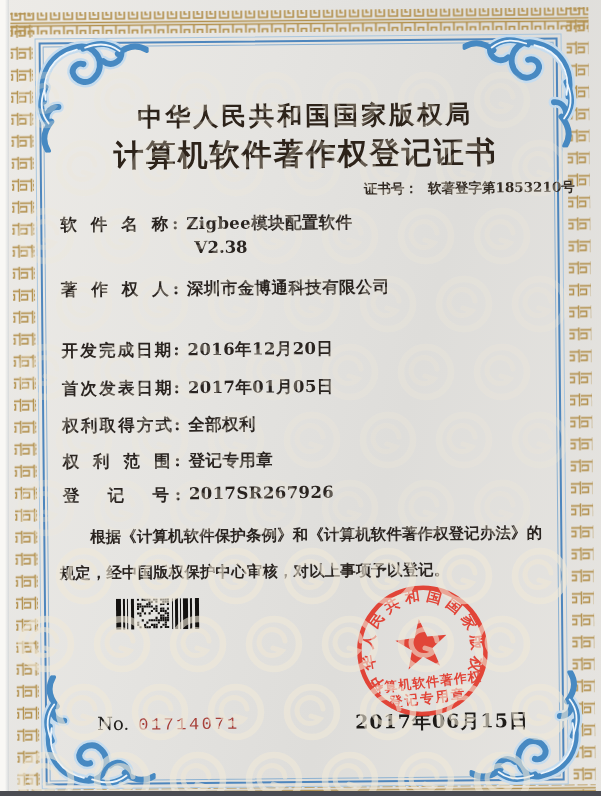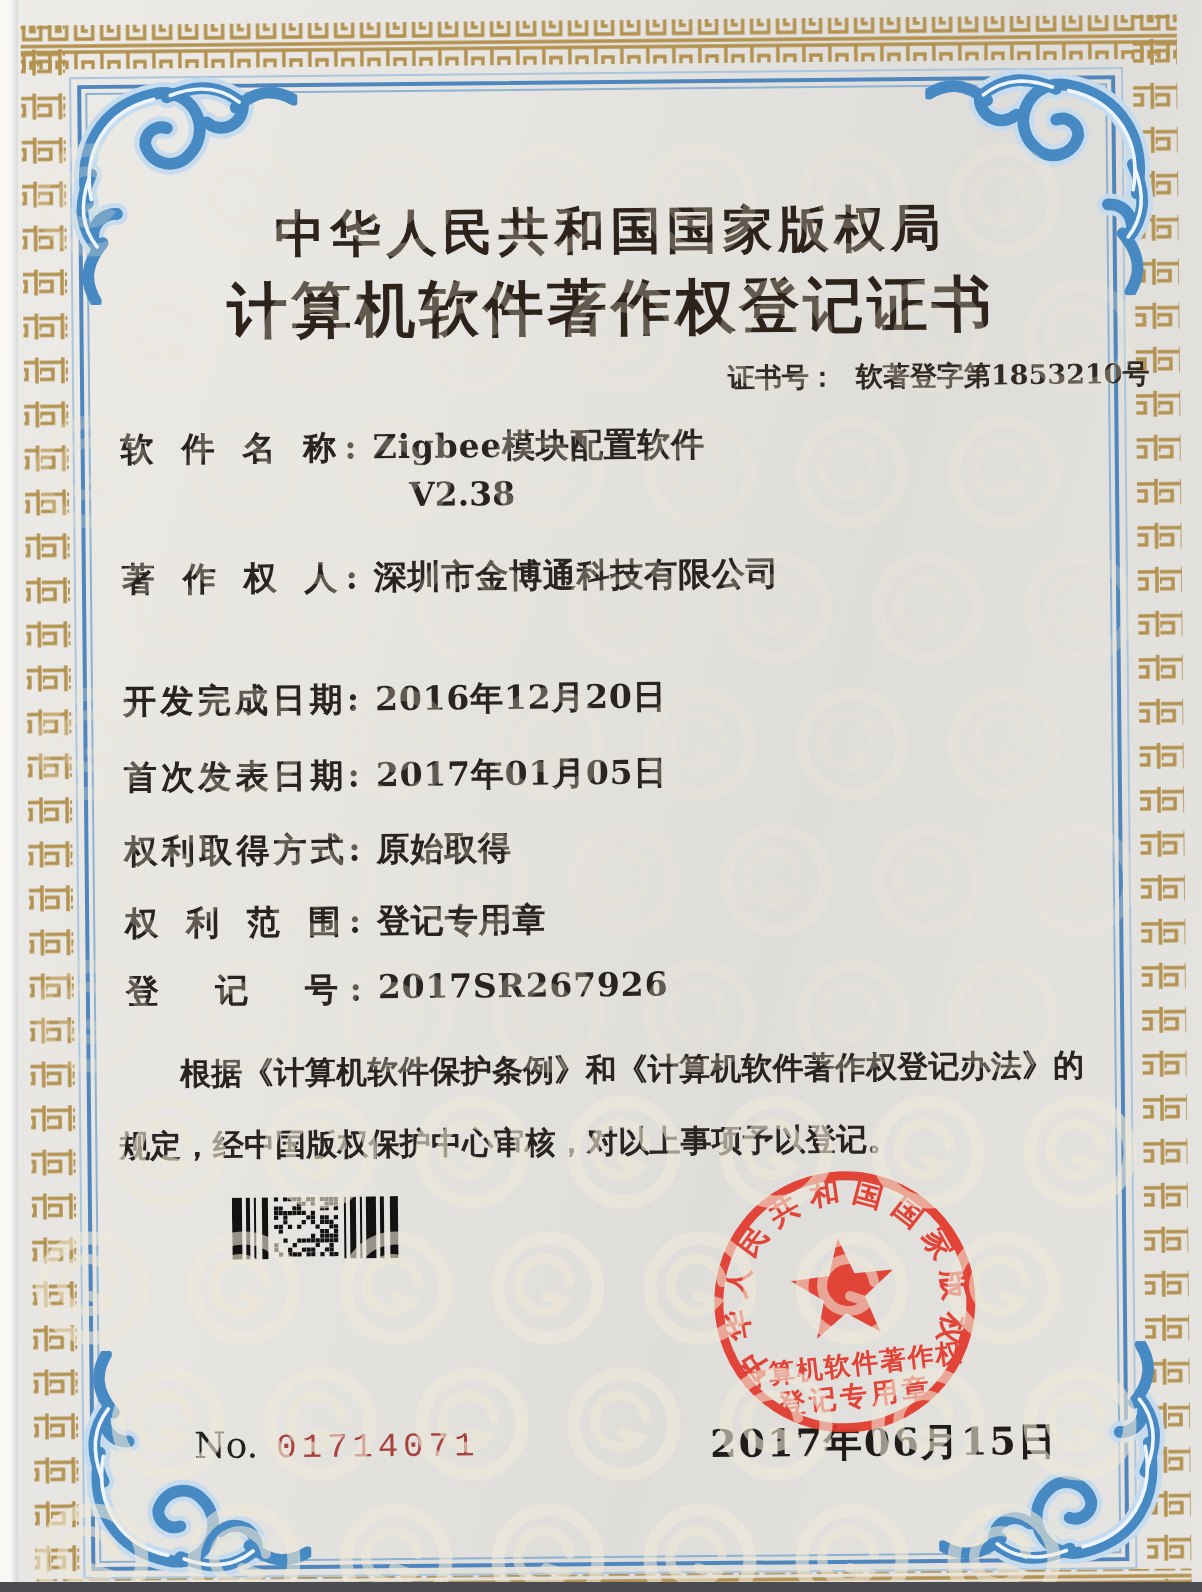--- a/index.html
+++ b/index.html
@@ -38,21 +38,21 @@
           letter-spacing:3px;color:#2d231a;}
   .cert-title{left:0;top:134px;width:100%;text-align:center;font-size:30px;font-weight:700;
           letter-spacing:2px;color:#2d231a;}
   .certno{left:366px;top:181px;font-size:13.5px;font-weight:700;color:#322a22;}
   .certno .v{margin-left:10px;}
 
   .row{position:absolute;left:62px;display:flex;align-items:flex-start;z-index:5;
        font-size:16.5px;font-weight:700;color:#2a2420;}
   .lbl{width:118px;text-align:justify;text-align-last:justify;white-space:normal;flex:none;}
   .val{margin-left:8px;white-space:pre;letter-spacing:.4px;}
-  .val2{position:absolute;left:206px;font-size:16.5px;font-weight:700;color:#2a2420;z-index:5;}
+  .val2{position:absolute;left:196px;font-size:16.5px;font-weight:700;color:#2a2420;z-index:5;}
 
   .statement{position:absolute;left:58px;top:517px;width:497px;z-index:5;
              font-size:15.4px;font-weight:600;line-height:36px;letter-spacing:.2px;
              text-indent:2em;color:#2a2420;white-space:normal;}
 
   .barcode{position:absolute;left:114px;top:597px;z-index:5;}
 
   .serial{position:absolute;left:94px;top:711px;z-index:5;font-size:18px;color:#22201d;}
   .serial .num{font-family:"Liberation Mono","DejaVu Sans Mono",monospace;
                font-size:17px;letter-spacing:2.5px;color:#a8413a;margin-left:9px;margin-top:32px;}
@@ -276,21 +276,21 @@
     <div class="row" style="top:338px">
       <span class="lbl">开发完成日期:</span>
       <span class="val">2016年12月20日</span>
     </div>
     <div class="row" style="top:376px">
       <span class="lbl">首次发表日期:</span>
       <span class="val">2017年01月05日</span>
     </div>
     <div class="row" style="top:413px">
       <span class="lbl">权利取得方式:</span>
-      <span class="val">原始取得</span>
+      <span class="val">全部权利</span>
     </div>
     <div class="row" style="top:449px">
       <span class="lbl">权 利 范 围:</span>
       <span class="val">登记专用章</span>
     </div>
     <div class="row" style="top:483px">
       <span class="lbl">登　记　号:</span>
       <span class="val">2017SR267926</span>
     </div>
 

